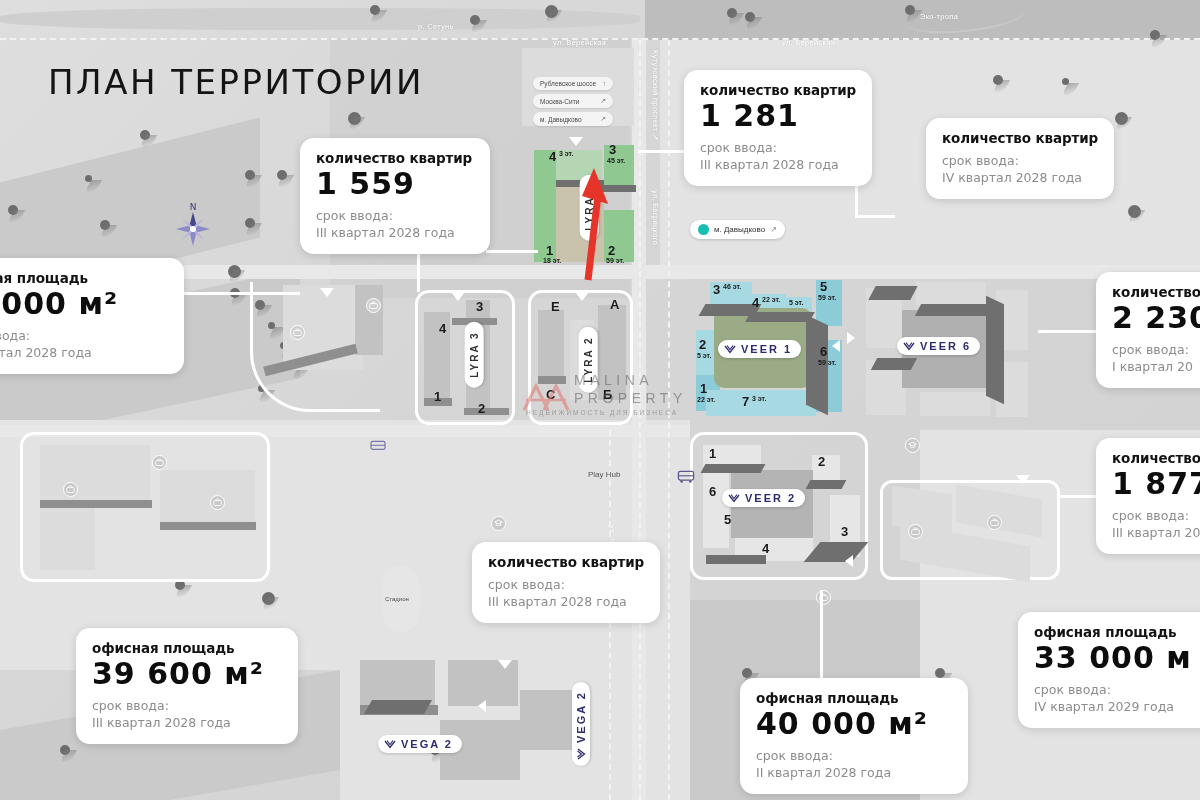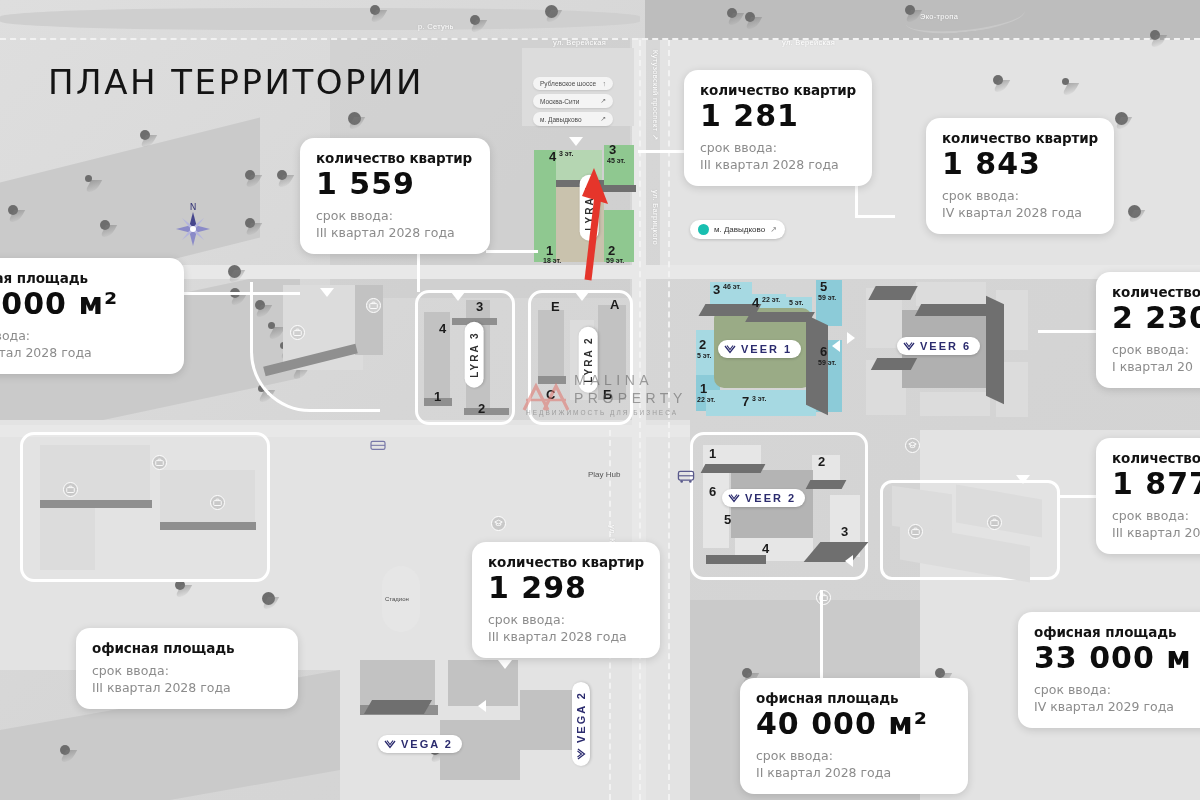--- a/index.html
+++ b/index.html
@@ -521,21 +521,20 @@
 
   <div class="card" style="left:684px;top:70px;width:188px;">
     <div class="lbl cyr">количество квартир</div>
     <div class="big">1 281</div>
     <div class="sub cyr">срок ввода:</div>
     <div class="sub cyr" style="margin-top:0;">III квартал 2028 года</div>
   </div>
 
   <div class="card" style="left:926px;top:118px;width:188px;">
     <div class="lbl cyr">количество квартир</div>
-    <div class="big">1 843</div>
     <div class="sub cyr">срок ввода:</div>
     <div class="sub cyr" style="margin-top:0;">IV квартал 2028 года</div>
   </div>
 
   <div class="card" style="left:-48px;top:258px;width:232px;">
     <div class="lbl cyr">исная площадь</div>
     <div class="big">6 000 м²</div>
     <div class="sub cyr">ок ввода:</div>
     <div class="sub cyr" style="margin-top:0;">квартал 2028 года</div>
   </div>
@@ -549,27 +548,27 @@
 
   <div class="card" style="left:1096px;top:438px;width:190px;">
     <div class="lbl cyr">количество кв</div>
     <div class="big">1 877</div>
     <div class="sub cyr">срок ввода:</div>
     <div class="sub cyr" style="margin-top:0;">III квартал 202</div>
   </div>
 
   <div class="card" style="left:472px;top:542px;width:188px;">
     <div class="lbl cyr">количество квартир</div>
-    <div class="big">1 298</div>
     <div class="sub cyr">срок ввода:</div>
     <div class="sub cyr" style="margin-top:0;">III квартал 2028 года</div>
   </div>
 
   <div class="card" style="left:76px;top:628px;width:222px;">
     <div class="lbl cyr">офисная площадь</div>
+    <div class="big">39 600 м²</div>
     <div class="sub cyr">срок ввода:</div>
     <div class="sub cyr" style="margin-top:0;">III квартал 2028 года</div>
   </div>
 
   <div class="card" style="left:740px;top:678px;width:228px;">
     <div class="lbl cyr">офисная площадь</div>
     <div class="big">40 000 м²</div>
     <div class="sub cyr">срок ввода:</div>
     <div class="sub cyr" style="margin-top:0;">II квартал 2028 года</div>
   </div>

